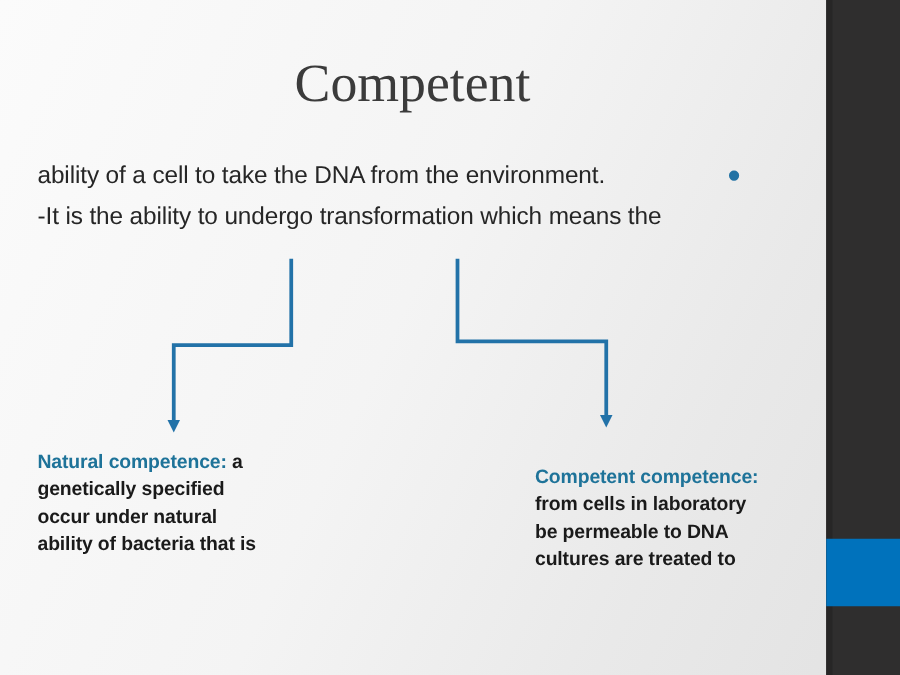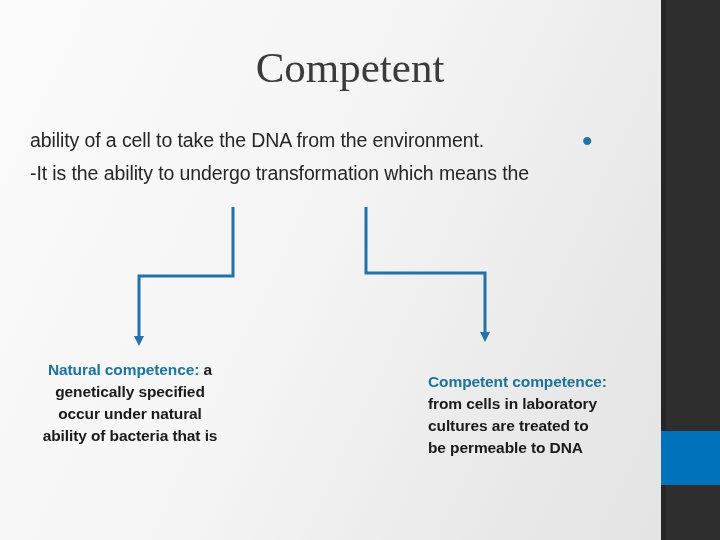--- a/index.html
+++ b/index.html
@@ -16,21 +16,20 @@
   }
   .slide-title {
     position: absolute;
     top: 38px; left: 0; width: 660px;
     text-align: center;
     font-family: "Liberation Serif", serif;
     font-size: 43px;
     line-height: 60px;
     color: #3b3b3b;
     font-weight: 400;
-    padding-left: 20px;
   }
   .definition {
     position: absolute;
     top: 124px; left: 30px; width: 548px;
     font-size: 19.5px;
     letter-spacing: -0.1px;
     line-height: 33px;
     color: #262626;
   }
   .bullet-dot {
@@ -46,21 +45,21 @@
     pointer-events: none;
   }
   .textbox {
     position: absolute;
     font-weight: bold;
     color: #1a1a1a;
     font-size: 15.5px;
     line-height: 22px;
     letter-spacing: -0.1px;
   }
-  .textbox-natural { top: 359px; left: 30px; width: 200px; text-align: center; }
+  .textbox-natural { top: 359px; left: 30px; width: 200px; }
   .textbox-artificial { top: 371px; left: 428px; width: 200px; }
   .teal-heading { color: #1e7399; }
   .sidebar {
     position: absolute;
     top: 0; right: 0;
     width: 54px; height: 540px;
     background: #2f2e2e;
     border-left: 5px solid #272626;
   }
   .sidebar-accent {
@@ -100,21 +99,21 @@
       <span class="teal-heading">Natural competence:</span><span> a</span>
     </div>
     <div>genetically specified</div>
     <div>occur under natural</div>
     <div>ability of bacteria that is</div>
   </div>
 
   <div class="textbox textbox-artificial">
     <div class="teal-heading">Competent competence:</div>
     <div>from cells in laboratory</div>
+    <div> be permeable to DNA</div>
     <div>cultures are treated to</div>
-    <div> be permeable to DNA</div>
   </div>
 
   <div class="sidebar">
     <div class="sidebar-accent"></div>
   </div>
 
 </div>
 
 </body></html>

